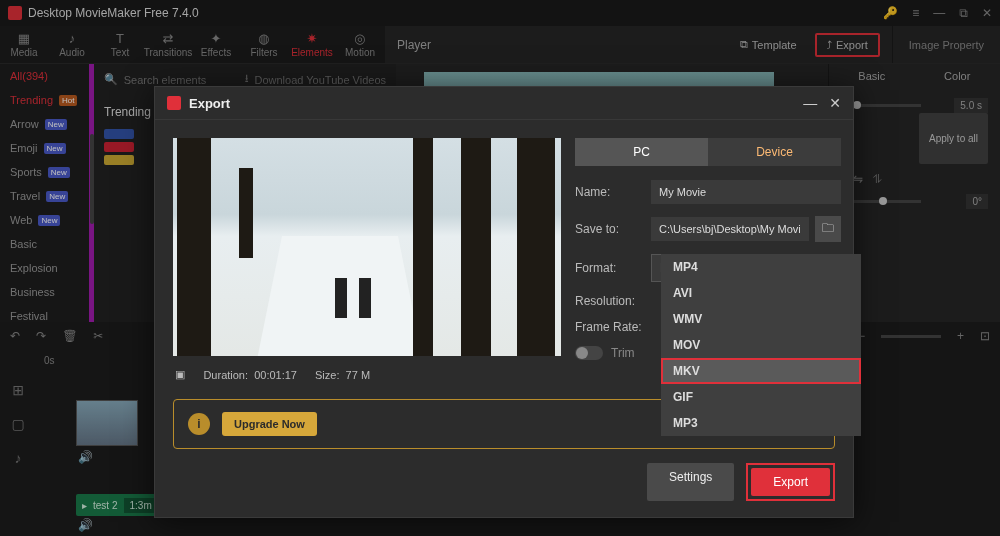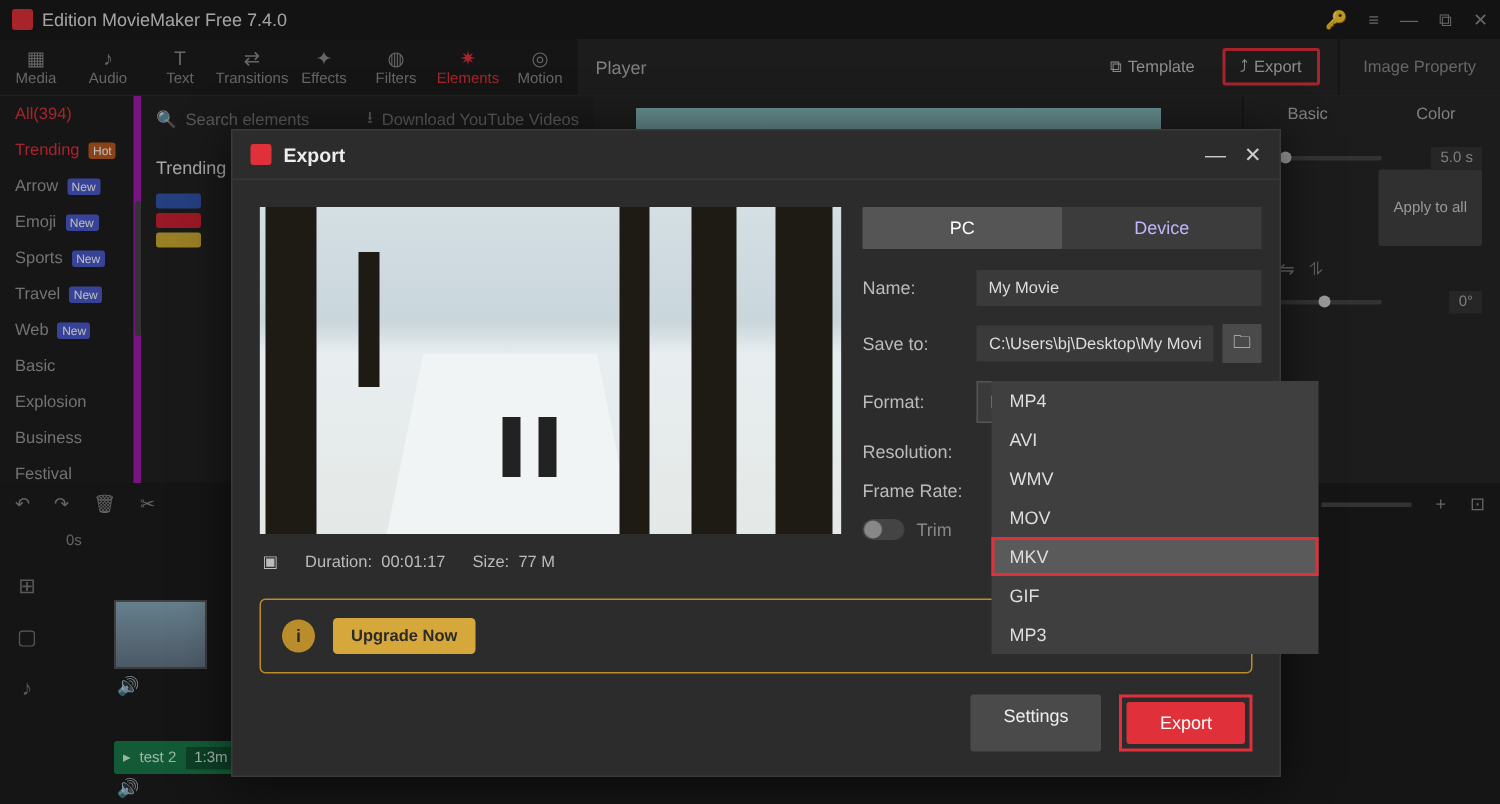--- a/index.html
+++ b/index.html
@@ -76,29 +76,29 @@
   .preview-col { width: 390px; }
   .preview-img { width: 388px; height: 218px; background: #000; position: relative; overflow: hidden; }
   .preview-img .sky { position: absolute; inset: 0; background: linear-gradient(180deg, #d4dfe4 0%, #c9d6db 35%, #e8eef0 45%, #e4e8e6 100%); }
   .preview-img .road { position: absolute; left: 28%; right: 42%; top: 45%; bottom: 0; background: #f0f4f5; transform: perspective(180px) rotateX(32deg); transform-origin: top; }
   .preview-img .tree { position: absolute; background: #1e1a14; }
   .preview-img .person { position: absolute; width: 12px; height: 40px; background: #222; bottom: 38px; }
   .preview-meta { display: flex; gap: 18px; padding: 12px 2px 0; color: #bbb; font-size: 11px; align-items: center; }
 
   .form-col { flex: 1; }
   .dest-tabs { display: flex; margin-bottom: 14px; }
-  .dest-tab { flex: 1; text-align: center; padding: 7px 0; background: #3c3c3c; color: #c4b5fd; font-size: 12px; }
+  .dest-tab { flex: 1; text-align: center; padding: 7px 0; background: #3c3c3c; color: #fdba74; font-size: 12px; }
   .dest-tab.active { background: #555; color: #fff; }
   .form-row { display: flex; align-items: center; margin-bottom: 12px; }
   .form-label { width: 76px; color: #bbb; font-size: 12px; }
   .form-input { flex: 1; background: #3a3a3a; color: #ddd; border: none; padding: 6px 8px; font-size: 11px; }
   .browse { width: 26px; height: 26px; margin-left: 6px; background: #4a4a4a; display: flex; align-items: center; justify-content: center; color: #eee; font-size: 12px; }
   .select { flex: 1; background: #3a3a3a; padding: 6px 8px; display: flex; justify-content: space-between; align-items: center; color: #ddd; font-size: 12px; border: 1px solid #555; }
   .select .chev { font-size: 10px; color: #aaa; }
-  .dropdown { position: absolute; left: 661px; top: 254px; width: 218px; background: #3f3f3f; z-index: 20; }
+  .dropdown { position: absolute; left: 661px; top: 254px; width: 200px; background: #3f3f3f; z-index: 20; font-weight: bold; }
   .dropdown .opt { padding: 6px 12px; color: #ddd; font-size: 12px; }
   .dropdown .opt.sel { background: #5a5a5a; outline: 2px solid #e0303a; outline-offset: -2px; }
   .toggle-row { display: flex; align-items: center; gap: 8px; margin-top: 10px; }
   .toggle { width: 28px; height: 14px; background: #444; border-radius: 7px; position: relative; }
   .toggle::after { content: ''; position: absolute; width: 12px; height: 12px; background: #888; border-radius: 50%; top: 1px; left: 1px; }
 
   .free-box { margin: 0 18px 14px; border: 1px solid #b98d2b; border-radius: 4px; padding: 12px 14px; display: flex; align-items: center; gap: 12px; position: relative; }
   .free-icon { width: 22px; height: 22px; background: #b98d2b; border-radius: 50%; color: #2b2b2b; display: flex; align-items: center; justify-content: center; font-weight: bold; }
   .free-text { flex: 1; font-size: 11px; color: #ccc; line-height: 1.5; }
   .free-head { color: #d6a73a; font-size: 12px; }
@@ -121,21 +121,21 @@
   .audio-track { position: absolute; left: 40px; top: 144px; height: 22px; background: #1a7a4a; width: 500px; display: flex; align-items: center; padding: 0 6px; gap: 6px; color: #d5f0e0; font-size: 10px; border-radius: 2px; }
   .audio-label { background: rgba(0,0,0,0.3); padding: 2px 6px; font-size: 10px; }
   .speaker { color: #aaa; font-size: 12px; position: absolute; }
 </style>
 </head>
 <body>
 
 <div class="titlebar">
   <div class="left">
     <span class="logo"></span>
-    <span class="title">Edition MovieMaker Free 7.4.0</span>
+    <span class="title">Desktop MovieMaker Free 7.4.0</span>
   </div>
   <div class="right">
     <span style="color:#d6a73a">🔑</span>
     <span>≡</span>
     <span>—</span>
     <span>⧉</span>
     <span>✕</span>
   </div>
 </div>
 

